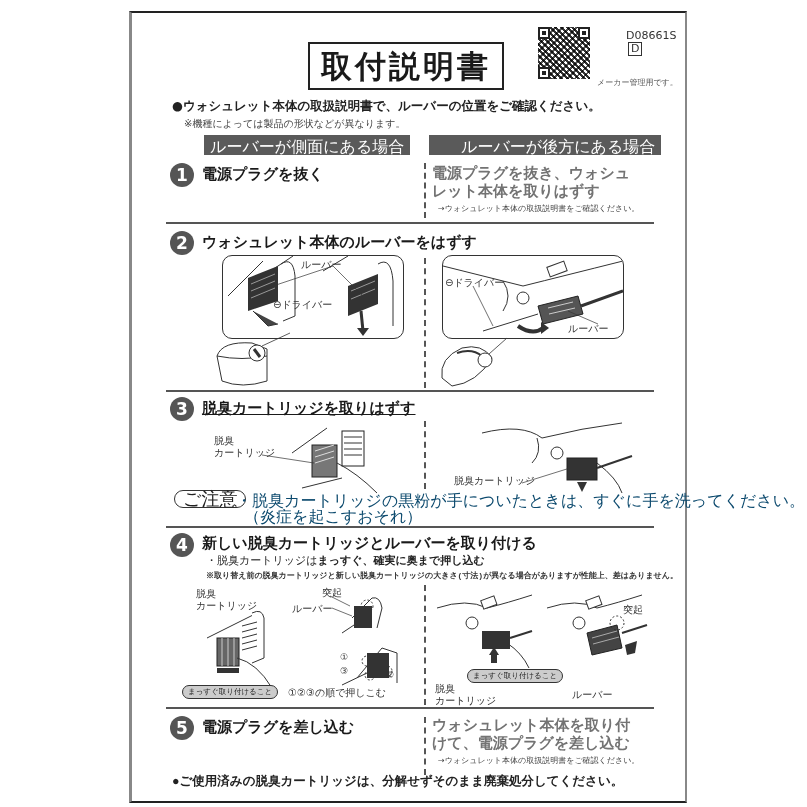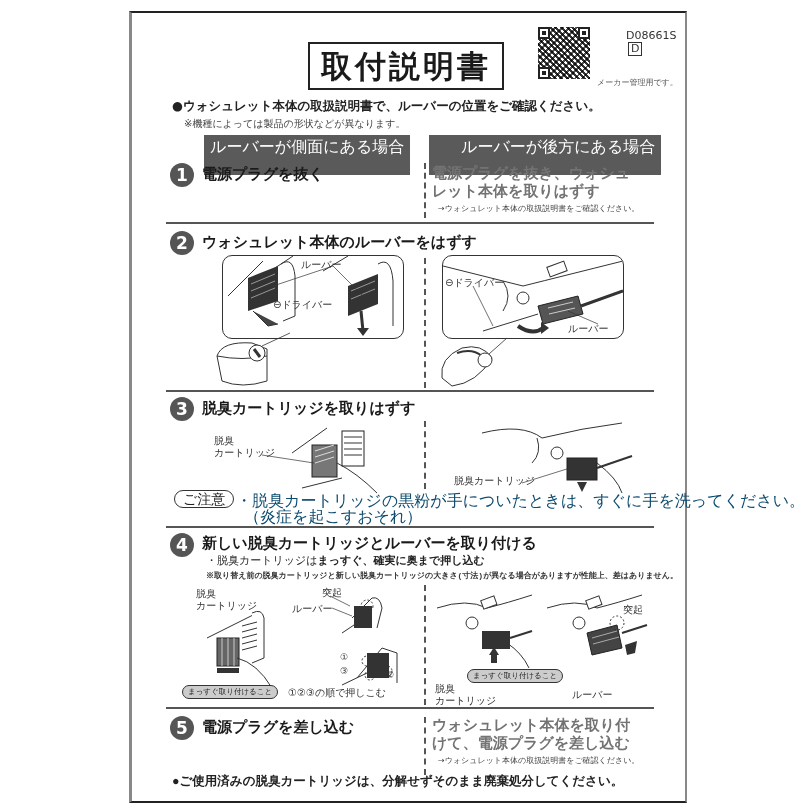--- a/index.html
+++ b/index.html
@@ -17,32 +17,32 @@
           repeating-linear-gradient(45deg,#333 0 2px,#fff 2px 4px),
           repeating-linear-gradient(-45deg,#555 0 2px,transparent 2px 5px);
         background-blend-mode:multiply; }
   .qr .fin { position:absolute; width:12px; height:12px; border:2px solid #222; background:#fff; box-sizing:border-box; }
   .qr .fin::after { content:""; position:absolute; left:2px; top:2px; width:4px; height:4px; background:#222; }
   .docno { left:475px; top:16px; font-size:11px; color:#333;margin-left:19px; }
   .docno .rev { display:inline-block; border:1px solid #333; padding:0 2px; margin-left:2px; line-height:12px; }
   .maker { left:465px; top:64px; font-size:8px; color:#555; }
   .bullet-main { left:40px; top:85px; font-size:12.5px; font-weight:bold; color:#222; }
   .note-small { left:52px; top:104px; font-size:10px; color:#444; }
-  .hdr-label { top:122px; height:40px; background:#5a5a5a; color:#fff; font-size:16px;
+  .hdr-label { top:122px; height:20px; background:#5a5a5a; color:#fff; font-size:16px;
                line-height:24px; padding:0 6px; white-space:nowrap; }
   .step-num { width:24px; height:24px; border-radius:50%; background:#555; color:#fff;
               font-size:17px; font-weight:bold; text-align:center; line-height:24px; }
   .step-text { font-size:15px; font-weight:bold; color:#1a1a1a; white-space:nowrap; }
   .step-text-r { font-size:15px; font-weight:bold; color:#737373; line-height:18px; }
   .ref { font-size:8px; color:#444; white-space:nowrap; }
   .hline { left:34px; width:488px; height:2px; background:#555; }
   .vdash { left:292px; width:0; border-left:2px dashed #555; }
   .ill-frame { border:1.5px solid #333; border-radius:10px; background:#fff; overflow:hidden; }
   .lbl { font-size:10px; color:#333; white-space:nowrap; }
-  .pill { border:1.5px solid #333; border-radius:12px; font-size:14px; padding:0 8px; line-height:16px; background:#fff; }
+  .pill { border:1.5px solid #333; border-radius:12px; font-size:18px; padding:0 8px; line-height:16px; background:#fff; }
   .pill-grey { border:1px solid #333; border-radius:10px; background:#ccc; font-size:7.5px; padding:1px 5px; white-space:nowrap; }
   .caution { font-size:16px; color:#0c4a6e; white-space:nowrap; }
   .sub-bullet { font-size:11px; color:#222; white-space:nowrap; }
   .sub-bullet b { font-weight:bold; }
   .tiny-note { font-size:8px; font-weight:bold; color:#333; white-space:nowrap; }
   .final { font-size:12.5px; font-weight:bold; color:#222; white-space:nowrap;font-family:Liberation Serif, serif; }
   svg { position:absolute; overflow:visible; }
 </style>
 </head>
 <body>
@@ -139,21 +139,21 @@
   </div>
   <svg style="left:305px;top:325px;" width="70" height="50">
     <path d="M5 40 Q2 20 25 10 Q45 5 55 20 Q40 45 15 48 Z" fill="#fff" stroke="#333"></path>
     <path d="M20 15 Q35 10 45 18" fill="none" stroke="#333" stroke-width="2"></path>
     <circle cx="48" cy="22" r="7" fill="#fff" stroke="#333"></circle>
     <line x1="52" y1="16" x2="70" y2="0" stroke="#333" stroke-width="0.8"></line>
   </svg>
   <div class="abs hline" style="top:377px;"></div>
 
   <div class="abs step-num" style="left:38px;top:384px;">3</div>
-  <div class="abs step-text" style="left:70px;top:386px;">脱臭カートリッジを取りはずす</div>
+  <div class="abs step-text" style="left:70px;top:386px;text-decoration:underline;">脱臭カートリッジを取りはずす</div>
   <div class="abs vdash" style="top:408px;height:68px;"></div>
 
   <div class="abs lbl" style="left:82px;top:422px;line-height:12px;">
     <div>脱臭</div>
     <div>カートリッジ</div>
   </div>
   <svg style="left:150px;top:410px;" width="120" height="70">
     <line x1="10" y1="30" x2="45" y2="5" stroke="#333"></line>
     <rect x="30" y="22" width="25" height="32" transform="skew(0,-15)" fill="#777" stroke="#222"></rect>
     <g stroke="#ddd">

